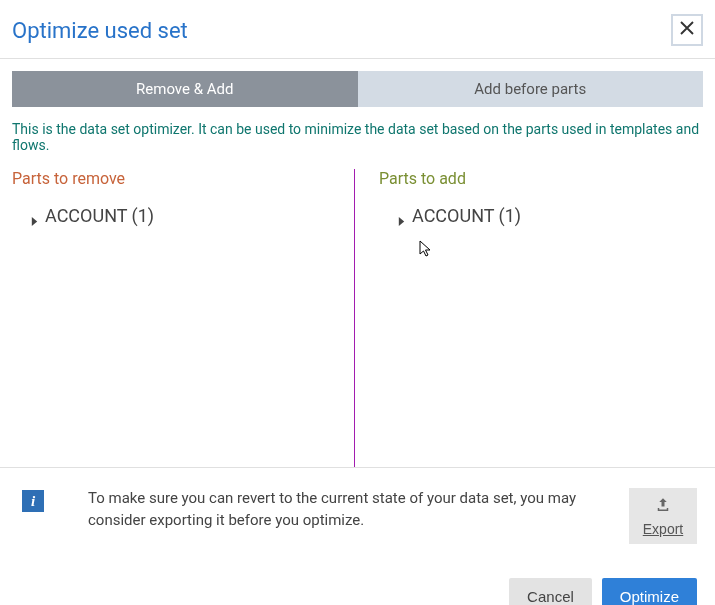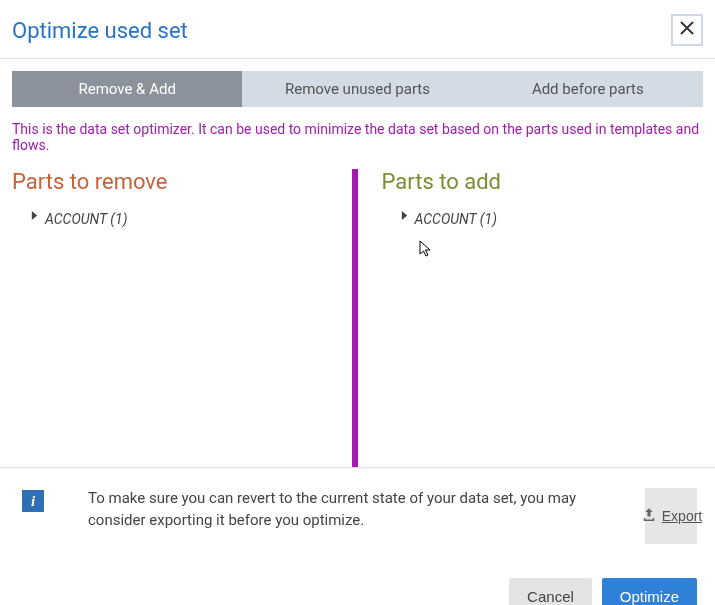--- a/index.html
+++ b/index.html
@@ -49,51 +49,50 @@
     color: #555;
     cursor: pointer;
   }
   .tab.active {
     background: #8b929b;
     color: #fff;
   }
   .description {
     padding: 14px 12px 4px 12px;
     font-size: 14px;
-    color: #a21caf;
+    color: #0f766e;
   }
   .columns {
     display: flex;
     padding: 12px 12px 0 12px;
     height: 310px;
   }
   .col {
     flex: 1;
     position: relative;
   }
   .col-left { padding-right: 18px; }
   .col-right {
     padding-left: 24px;
-    border-left: 6px solid #a21caf;
+    border-left: 1px solid #a21caf;
   }
   .col-title {
-    font-size: 22px;
+    font-size: 16px;
     font-weight: 400;
     margin-bottom: 14px;
   }
   .col-title.remove { color: #c7633a; }
   .col-title.add { color: #7a8f33; }
   .tree-item {
     display: flex;
-    align-items: flex-start;
-    font-size: 14px;
+    align-items: flex-end;
+    font-size: 18px;
     color: #444;
     cursor: pointer;
     padding: 3px 0 3px 18px;
-    font-style: italic;
   }
   .tree-caret {
     margin-right: 6px;
     display: inline-flex;
   }
   .tree-caret svg { width: 9px; height: 9px; fill: #444; }
   .info-bar {
     border-top: 1px solid #e0e0e0;
     display: flex;
     align-items: flex-start;
@@ -118,24 +117,24 @@
   .info-text {
     flex: 1;
     font-size: 15px;
     color: #444;
     line-height: 1.45;
     margin-left: 28px;
   }
   .export-btn {
     background: #e6e6e6;
     border: none;
-    width: 52px;
+    width: 68px;
     height: 56px;
     display: flex;
-    flex-direction: row;
+    flex-direction: column;
     align-items: center;
     justify-content: center;
     gap: 4px;
     cursor: pointer;
     font-size: 14px;
     color: #555;
     flex-shrink: 0;
     text-decoration: underline;
   }
   .export-btn svg { width: 18px; height: 18px; fill: #666; }
@@ -178,21 +177,20 @@
     <span>
       <svg viewBox="0 0 24 24">
           <path d="M4 4 L20 20 M20 4 L4 20" stroke="#333" stroke-width="2.5" fill="none"></path>
         </svg>
     </span>
   </div>
 </div>
 
 <div class="tabs">
   <div class="tab active">Remove &amp; Add</div>
-  <div class="tab">Remove unused parts</div>
   <div class="tab">Add before parts</div>
 </div>
 
 <div class="description">This is the data set optimizer. It can be used to minimize the data set based on the parts used in templates and flows.</div>
 
 <div class="columns">
   <div class="col col-left">
     <div class="col-title remove">Parts to remove</div>
     <div class="tree-item">
       <span class="tree-caret">

